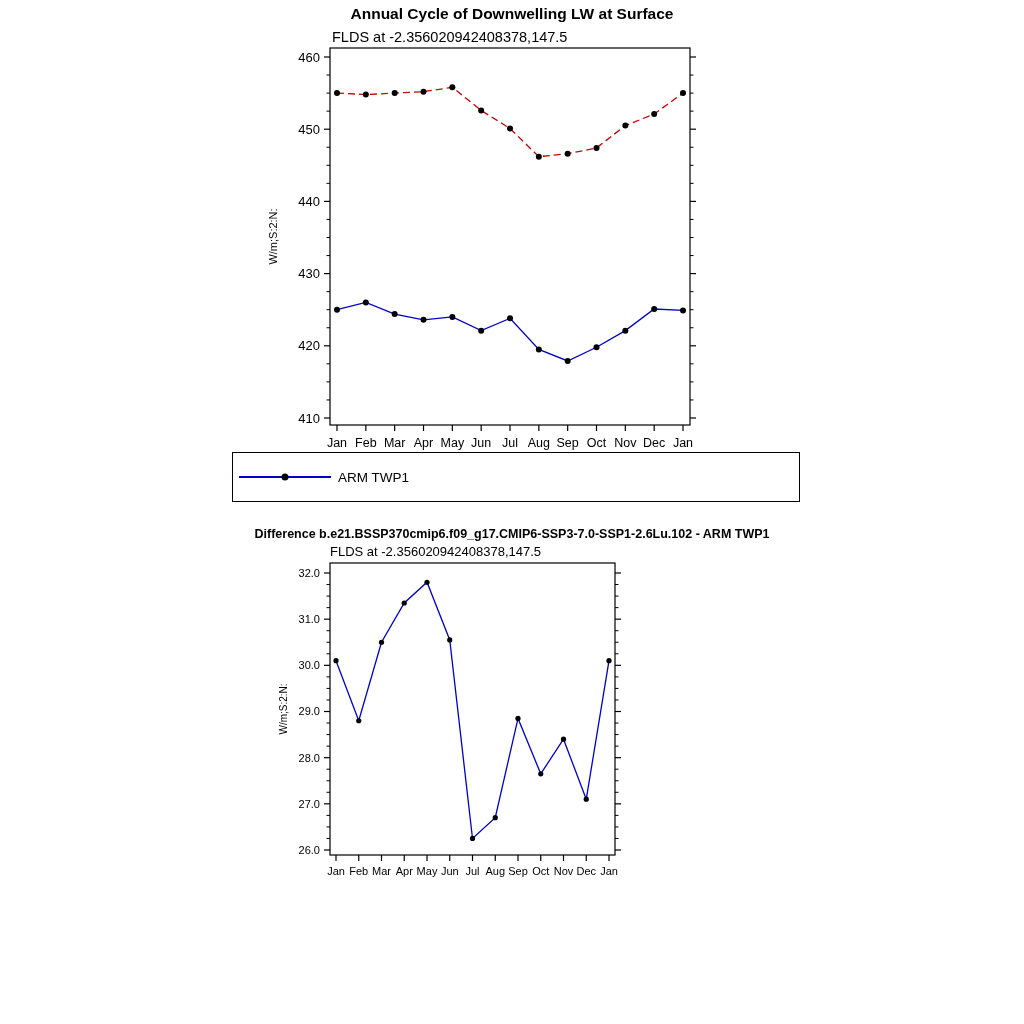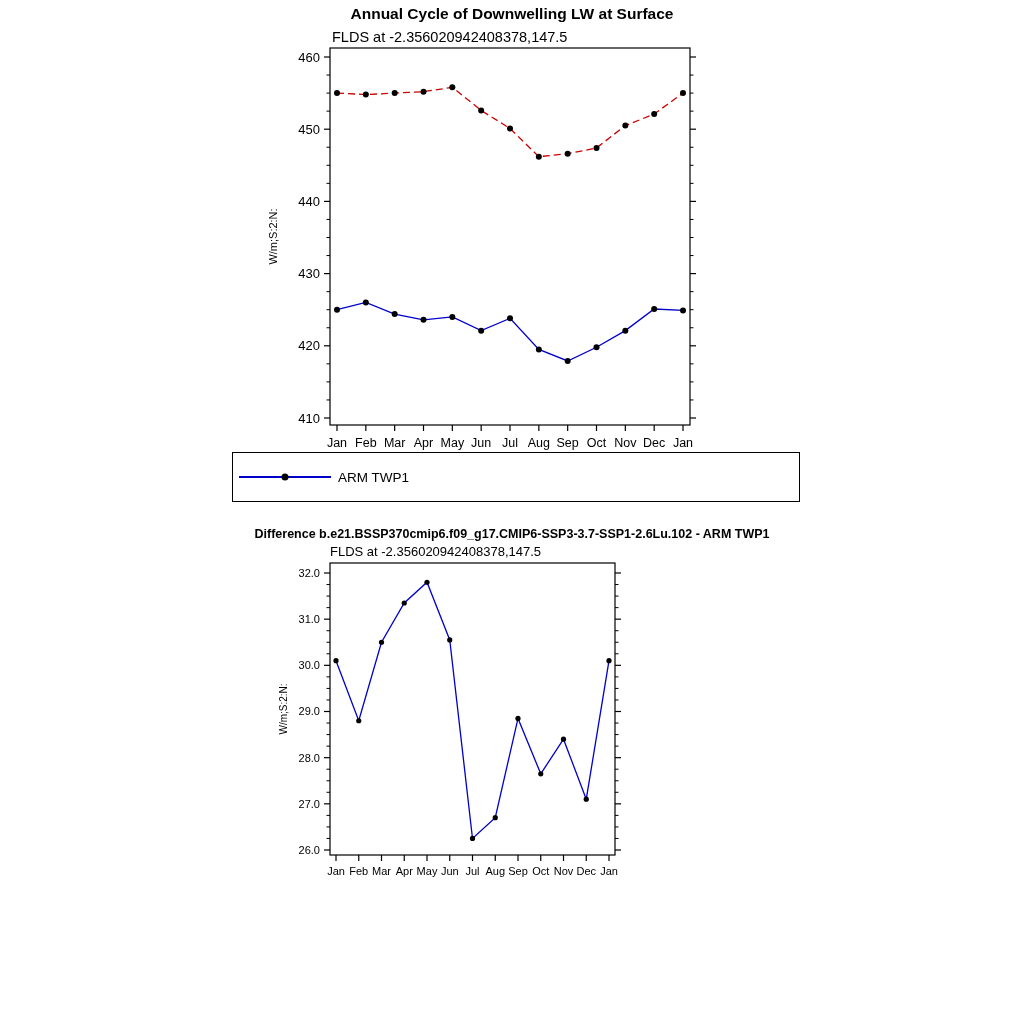--- a/index.html
+++ b/index.html
@@ -169,21 +169,21 @@
   <div class="abs legend-box">
     <div class="legend-row">
       <div class="legend-swatch" style="border-top-color:#0000cc;">
         <div class="lg-line" style="border-top:2px solid #0000cc;"></div>
         <div class="lg-dot"></div>
       </div>
       <div class="legend-label">ARM TWP1</div>
     </div>
   </div>
 
-  <div class="abs title-bottom">Difference b.e21.BSSP370cmip6.f09_g17.CMIP6-SSP3-3.7-SSP1-2.6Lu.102 - ARM TWP1</div>
+  <div class="abs title-bottom">Difference b.e21.BSSP370cmip6.f09_g17.CMIP6-SSP3-7.0-SSP1-2.6Lu.102 - ARM TWP1</div>
   <div class="abs subtitle-bottom">FLDS at -2.356020942408378,147.5</div>
 
   <svg id="chart-bottom" class="abs" style="left:255px;top:552px;" width="430" height="330">
       <rect x="75" y="11" width="285" height="292" fill="none" stroke="#000" stroke-width="1.2"></rect>
       <line x1="75" y1="298" x2="69" y2="298" stroke="#000" stroke-width="1.2"></line>
       <line x1="360" y1="298" x2="366" y2="298" stroke="#000" stroke-width="1.2"></line>
       <text x="65" y="301.85" text-anchor="end" font-size="11">26.0</text>
       <line x1="75" y1="251.83333333333334" x2="69" y2="251.83333333333334" stroke="#000" stroke-width="1.2"></line>
       <line x1="360" y1="251.83333333333334" x2="366" y2="251.83333333333334" stroke="#000" stroke-width="1.2"></line>
       <text x="65" y="255.68333333333334" text-anchor="end" font-size="11">27.0</text>

